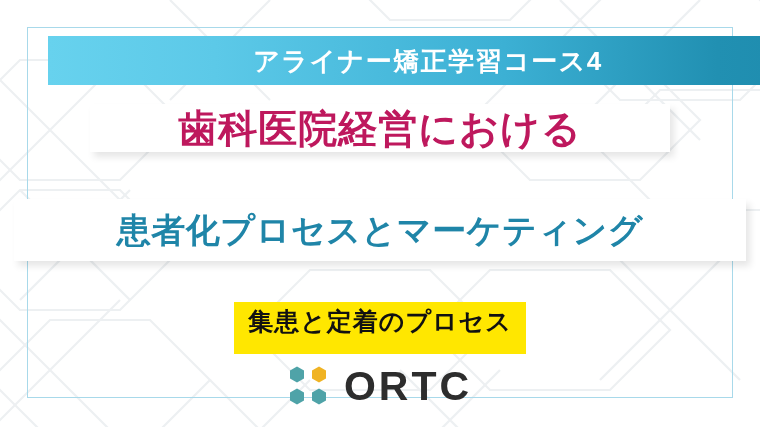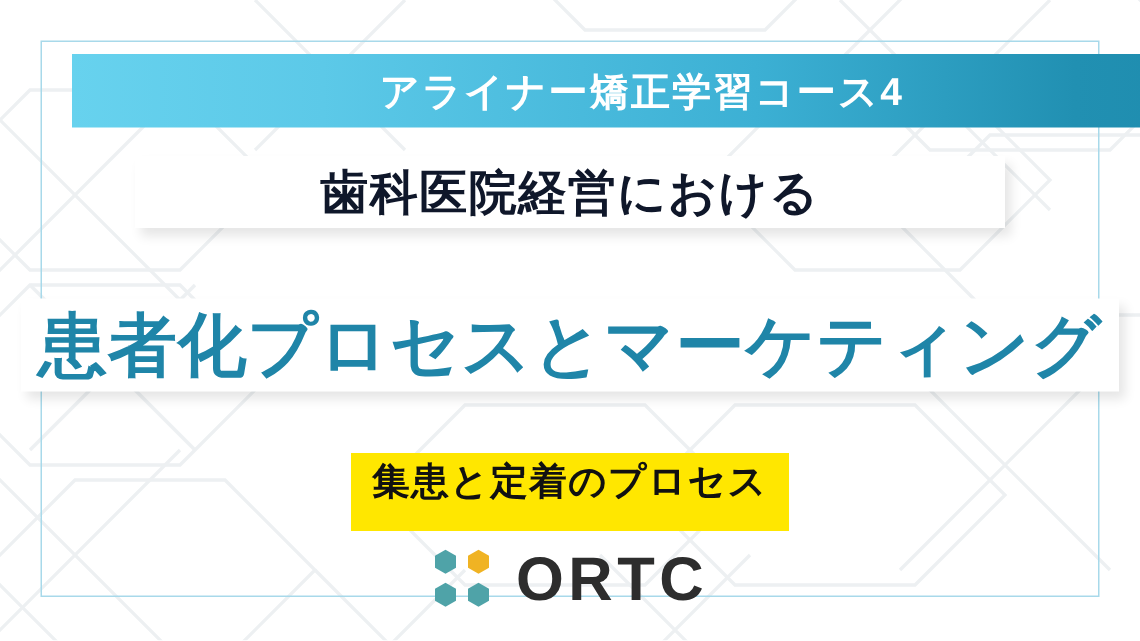--- a/index.html
+++ b/index.html
@@ -77,38 +77,38 @@
   }
 
   
   #headline-sub-band {
     left: 90px;
     top: 104px;
     width: 580px;
     height: 48px;
   }
   #headline-sub {
-    color: #0f172a;
-    font-size: 32px;
+    color: #be185d;
+    font-size: 39px;
     font-weight: bold;
     letter-spacing: 1px;
     line-height: 1;
     white-space: nowrap;
   }
 
   
   #headline-main-band {
     left: 14px;
     top: 199px;
     width: 732px;
     height: 62px;
   }
   #headline-main {
     color: #1f85a8;
-    font-size: 46px;
+    font-size: 34px;
     font-weight: bold;
     letter-spacing: 0.5px;
     line-height: 1;
     white-space: nowrap;
   }
 
   
   #caption-wrap {
     position: absolute;
     left: 0;

